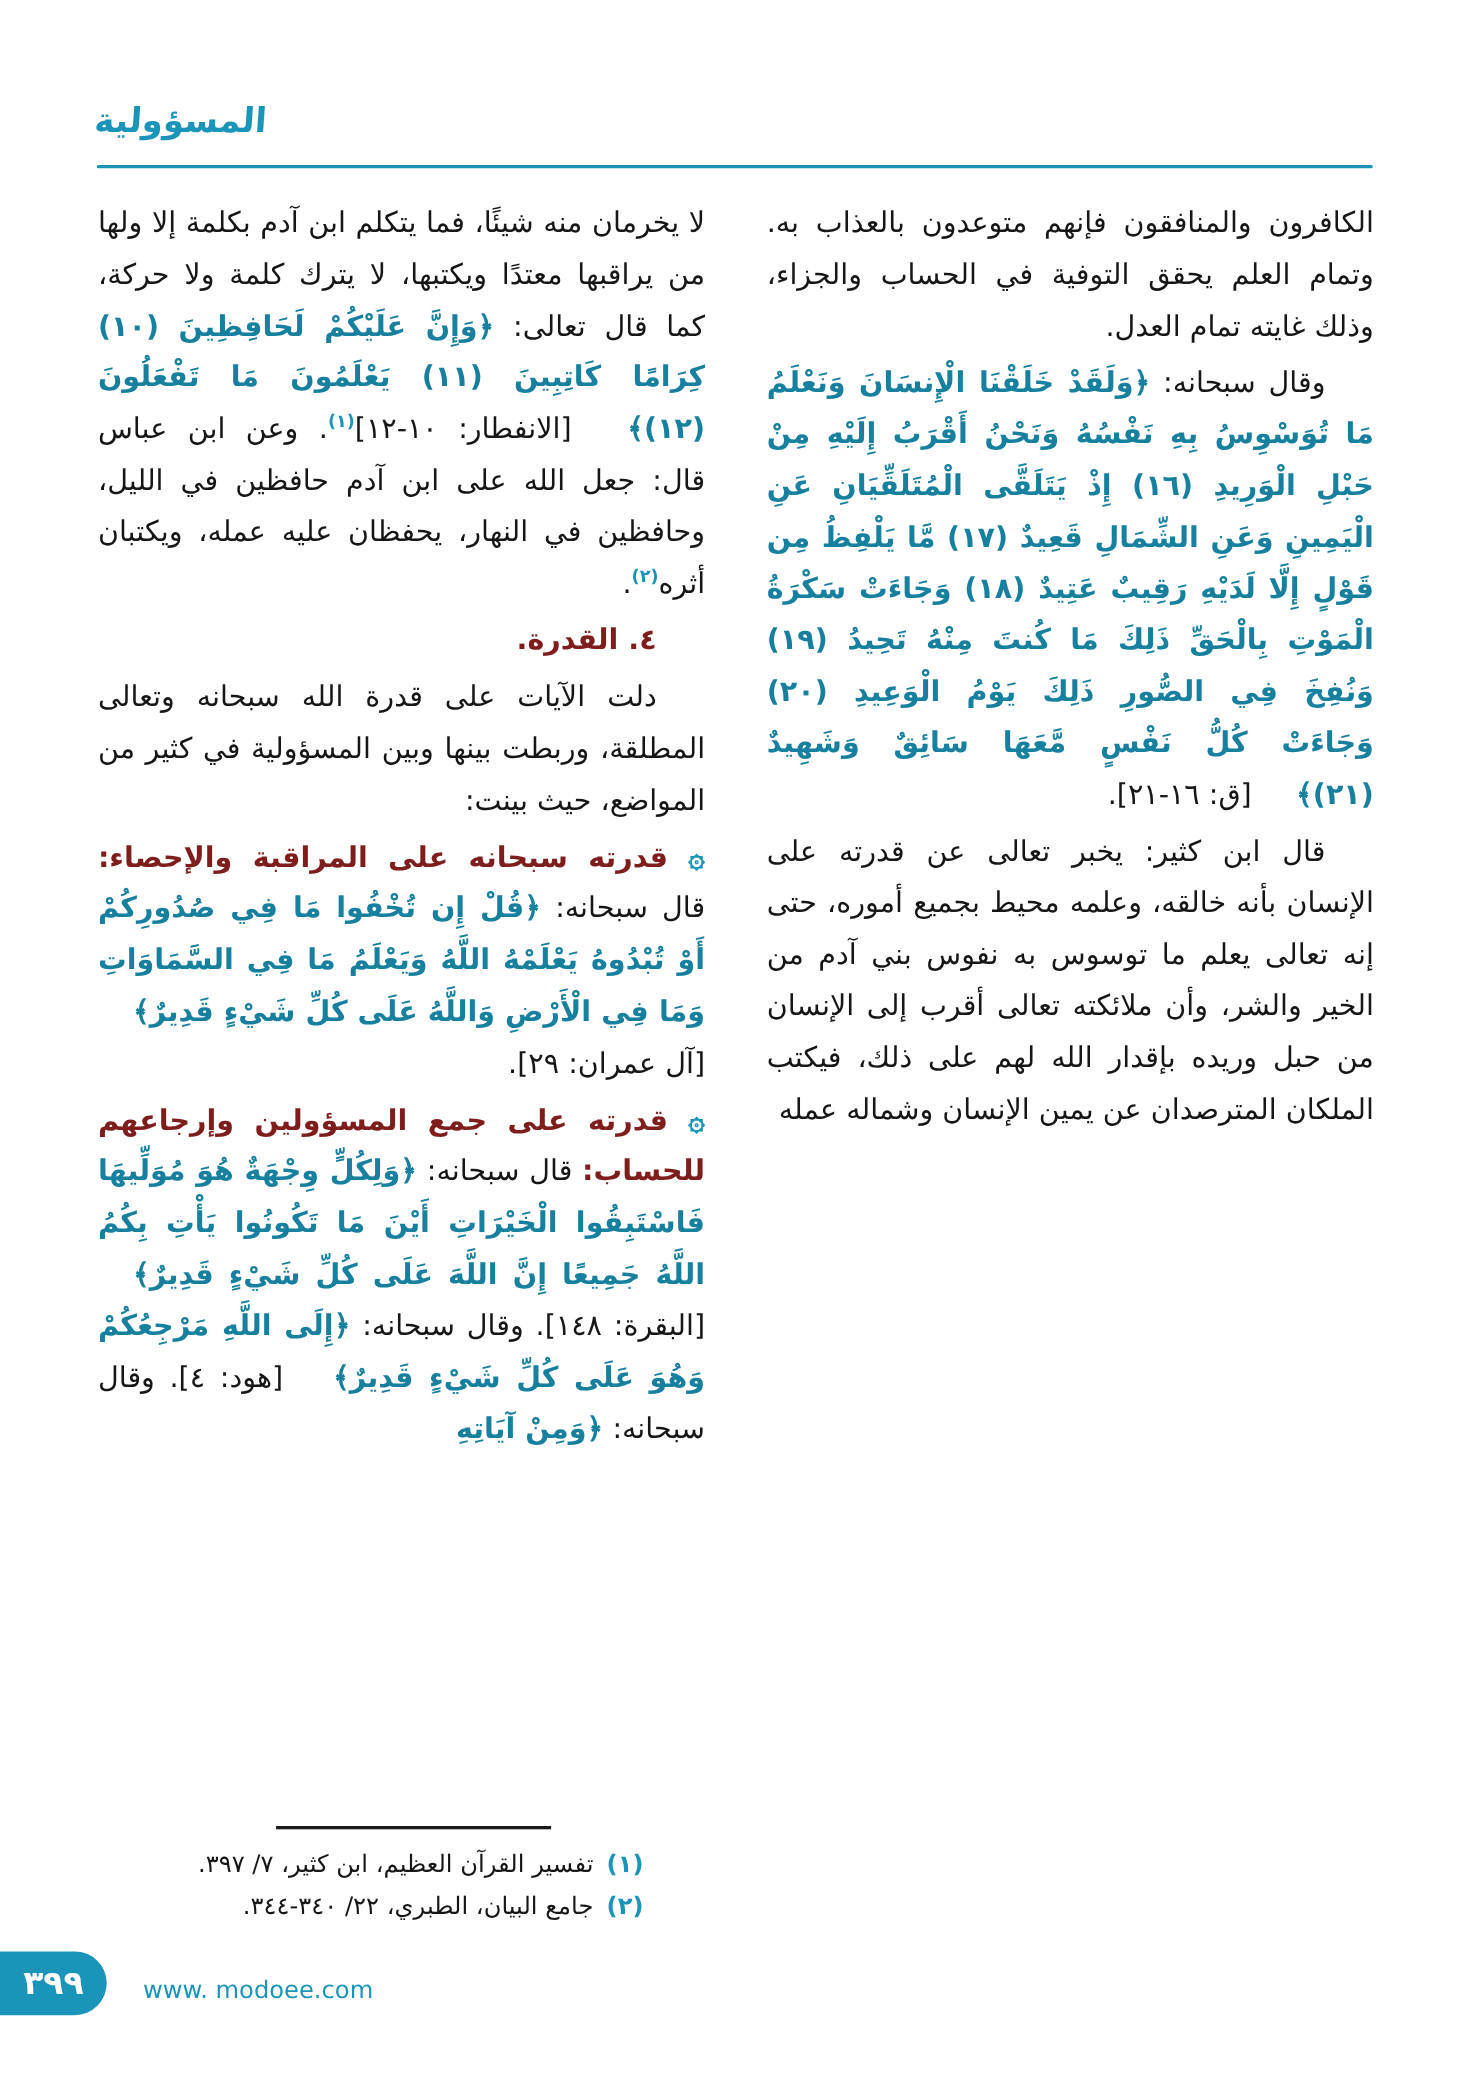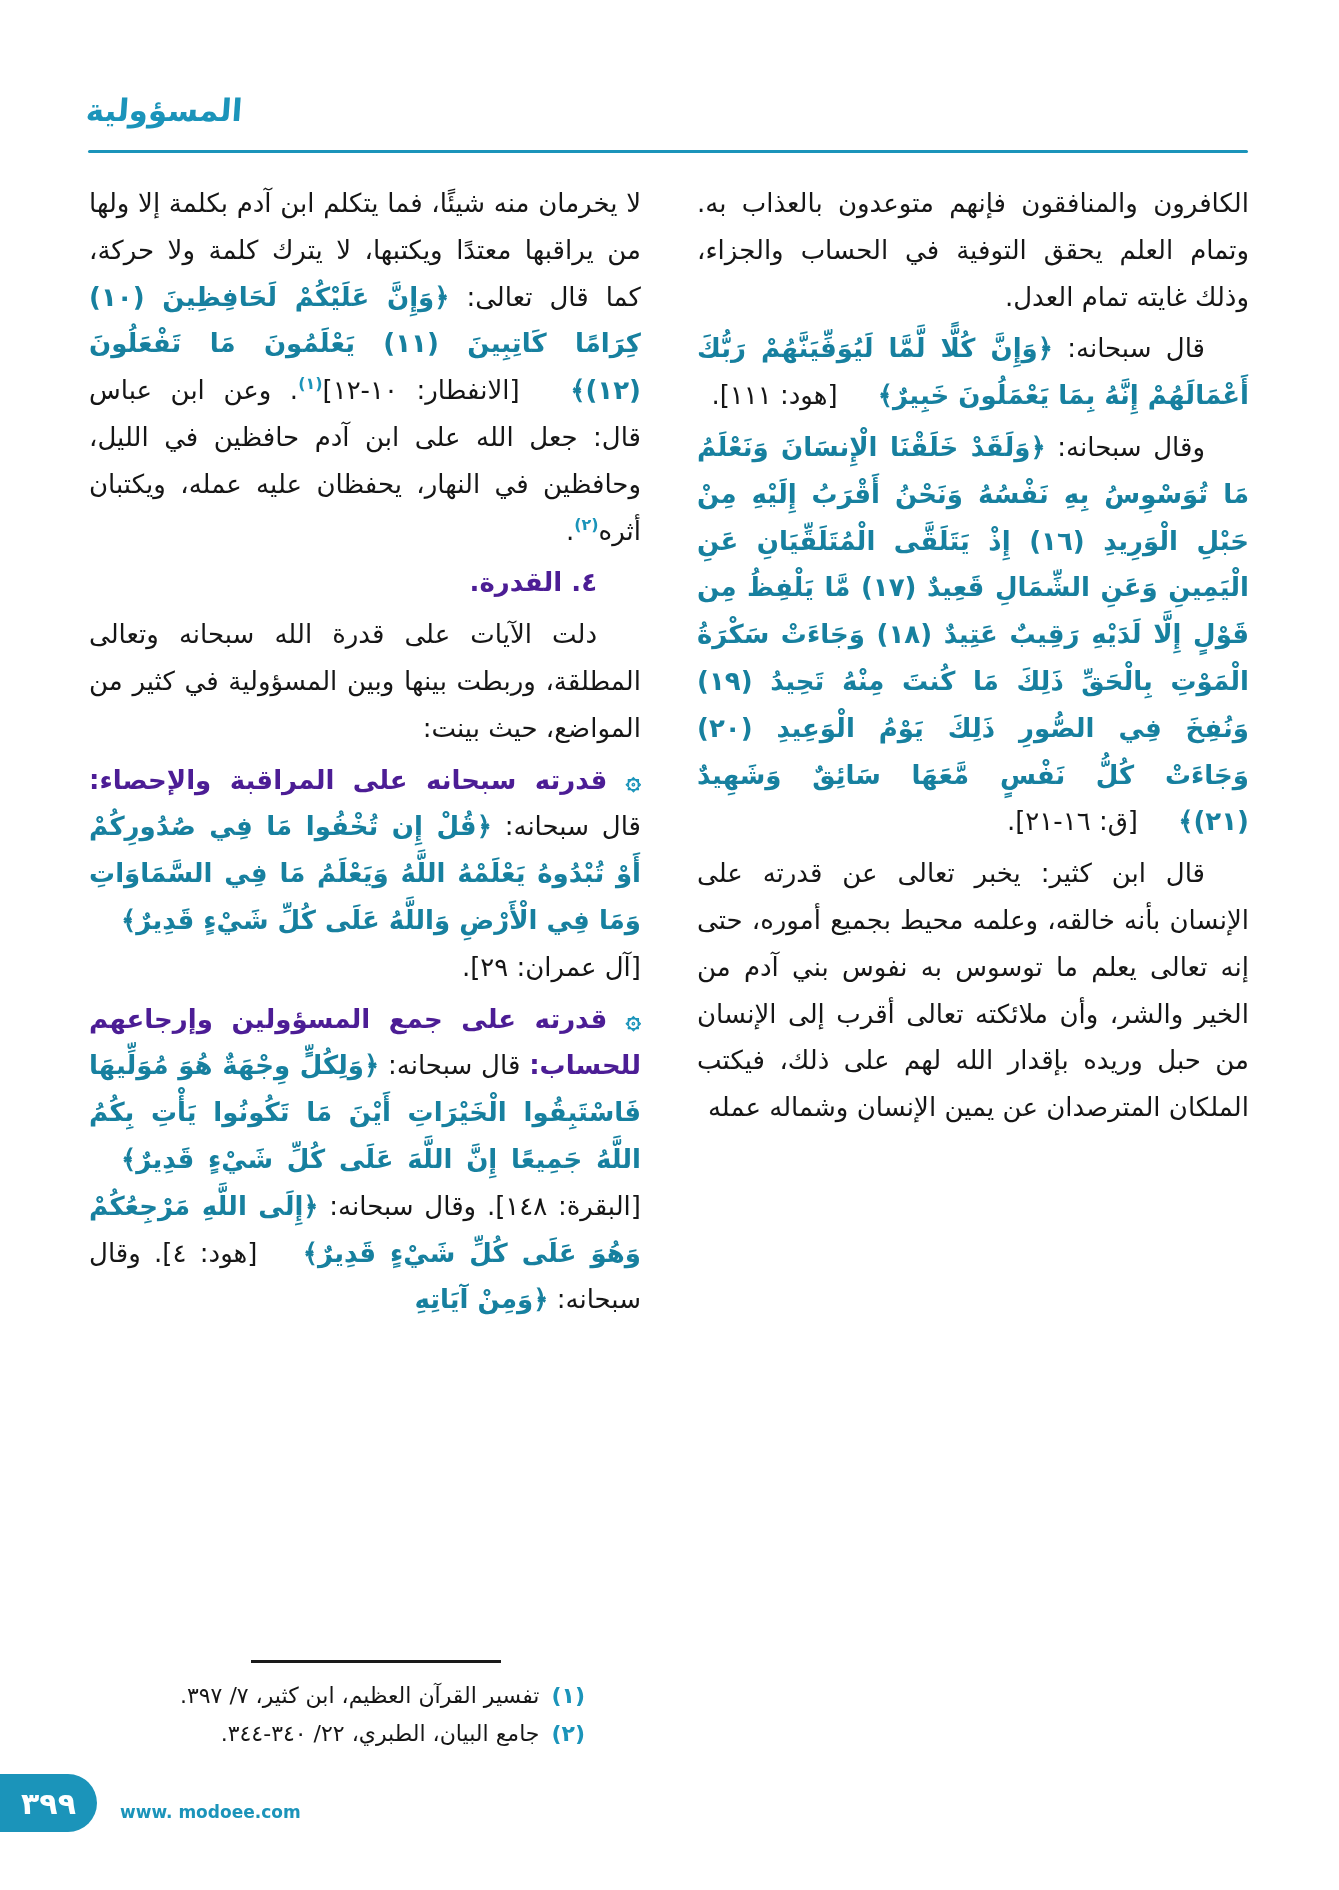--- a/index.html
+++ b/index.html
@@ -55,21 +55,21 @@
     margin: 0 0 5px 0;
     padding: 0;
     font-size: 26px;
     line-height: 1.8;
     text-align: justify;
     color: #161616;
   }
   .para.indent { text-indent: 44px; }
   .para.heading { font-weight: bold; }
   .seg-normal { color: #161616; }
-  .seg-strong { font-weight: bold; color: #4c1d95; }
+  .seg-strong { font-weight: bold; color: #7f1d1d; }
   .seg-quran  { color: var(--quran, #17809f); font-weight: bold; margin-left: 32px; }
   .seg-ref    { color: #161616; }
   .seg-sup    { color: var(--accent, #1b94ba); font-size: 16px; vertical-align: super; font-weight: bold; }
   .seg-bullet { color: var(--accent, #1b94ba); font-weight: bold; }
   .footnote-block { margin-top: auto; padding-top: 8px; width: 100%; }
   .footnote-rule {
     width: 250px;
     height: 3px;
     background: #1a1a1a;
     margin: 0 140px 14px auto;
@@ -95,42 +95,41 @@
     border-radius: 0 30px 30px 0;
     color: #ffffff;
     display: flex;
     align-items: center;
     justify-content: center;
     font-size: 30px;
     font-weight: bold;
   }
   .website {
     position: absolute;
-    left: 120px;
+    left: 130px;
     bottom: 68px;
     color: var(--accent, #1b94ba);
-    font-size: 17px;
-    font-weight: bold;
+    font-size: 22px;
+    font-weight: normal;
     direction: ltr;
   }
 </style>
 </head>
 <body>
 
 <div class="page">
 
   <div class="chapter-title">المسؤولية</div>
 
   <div class="header-rule"></div>
 
   <div class="columns">
     <div class="column">
       <div class="col-paras" id="col-right">
           <p class="para"><span class="seg-normal">الكافرون والمنافقون فإنهم متوعدون بالعذاب به. وتمام العلم يحقق التوفية في الحساب والجزاء، وذلك غايته تمام العدل.</span></p>
-          <p class="para indent"><span class="seg-normal">قال سبحانه: </span><span class="seg-quran">﴿وَإِنَّ كُلًّا لَّمَّا لَيُوَفِّيَنَّهُمْ رَبُّكَ أَعْمَالَهُمْ إِنَّهُ بِمَا يَعْمَلُونَ خَبِيرٌ﴾</span><span class="seg-ref"> [هود: ١١١].</span></p>
           <p class="para indent"><span class="seg-normal">وقال سبحانه: </span><span class="seg-quran">﴿وَلَقَدْ خَلَقْنَا الْإِنسَانَ وَنَعْلَمُ مَا تُوَسْوِسُ بِهِ نَفْسُهُ وَنَحْنُ أَقْرَبُ إِلَيْهِ مِنْ حَبْلِ الْوَرِيدِ (١٦) إِذْ يَتَلَقَّى الْمُتَلَقِّيَانِ عَنِ الْيَمِينِ وَعَنِ الشِّمَالِ قَعِيدٌ (١٧) مَّا يَلْفِظُ مِن قَوْلٍ إِلَّا لَدَيْهِ رَقِيبٌ عَتِيدٌ (١٨) وَجَاءَتْ سَكْرَةُ الْمَوْتِ بِالْحَقِّ ذَلِكَ مَا كُنتَ مِنْهُ تَحِيدُ (١٩) وَنُفِخَ فِي الصُّورِ ذَلِكَ يَوْمُ الْوَعِيدِ (٢٠) وَجَاءَتْ كُلُّ نَفْسٍ مَّعَهَا سَائِقٌ وَشَهِيدٌ (٢١)﴾</span><span class="seg-ref"> [ق: ١٦-٢١].</span></p>
           <p class="para indent"><span class="seg-normal">قال ابن كثير: يخبر تعالى عن قدرته على الإنسان بأنه خالقه، وعلمه محيط بجميع أموره، حتى إنه تعالى يعلم ما توسوس به نفوس بني آدم من الخير والشر، وأن ملائكته تعالى أقرب إلى الإنسان من حبل وريده بإقدار الله لهم على ذلك، فيكتب الملكان المترصدان عن يمين الإنسان وشماله عمله</span></p>
         </div>
     </div>
     <div class="column">
       <div class="col-paras" id="col-left">
           <p class="para"><span class="seg-normal">لا يخرمان منه شيئًا، فما يتكلم ابن آدم بكلمة إلا ولها من يراقبها معتدًا ويكتبها، لا يترك كلمة ولا حركة، كما قال تعالى: </span><span class="seg-quran">﴿وَإِنَّ عَلَيْكُمْ لَحَافِظِينَ (١٠) كِرَامًا كَاتِبِينَ (١١) يَعْلَمُونَ مَا تَفْعَلُونَ (١٢)﴾</span><span class="seg-ref"> [الانفطار: ١٠-١٢]</span><span class="seg-sup">(١)</span><span class="seg-normal">. وعن ابن عباس قال: جعل الله على ابن آدم حافظين في الليل، وحافظين في النهار، يحفظان عليه عمله، ويكتبان أثره</span><span class="seg-sup">(٢)</span><span class="seg-normal">.</span></p>
           <p class="para heading indent"><span class="seg-strong">٤. القدرة.</span></p>
           <p class="para indent"><span class="seg-normal">دلت الآيات على قدرة الله سبحانه وتعالى المطلقة، وربطت بينها وبين المسؤولية في كثير من المواضع، حيث بينت:</span></p>
           <p class="para"><span class="seg-bullet">۞ </span><span class="seg-strong">قدرته سبحانه على المراقبة والإحصاء:</span><span class="seg-normal"> قال سبحانه: </span><span class="seg-quran">﴿قُلْ إِن تُخْفُوا مَا فِي صُدُورِكُمْ أَوْ تُبْدُوهُ يَعْلَمْهُ اللَّهُ وَيَعْلَمُ مَا فِي السَّمَاوَاتِ وَمَا فِي الْأَرْضِ وَاللَّهُ عَلَى كُلِّ شَيْءٍ قَدِيرٌ﴾</span><span class="seg-ref"> [آل عمران: ٢٩].</span></p>

